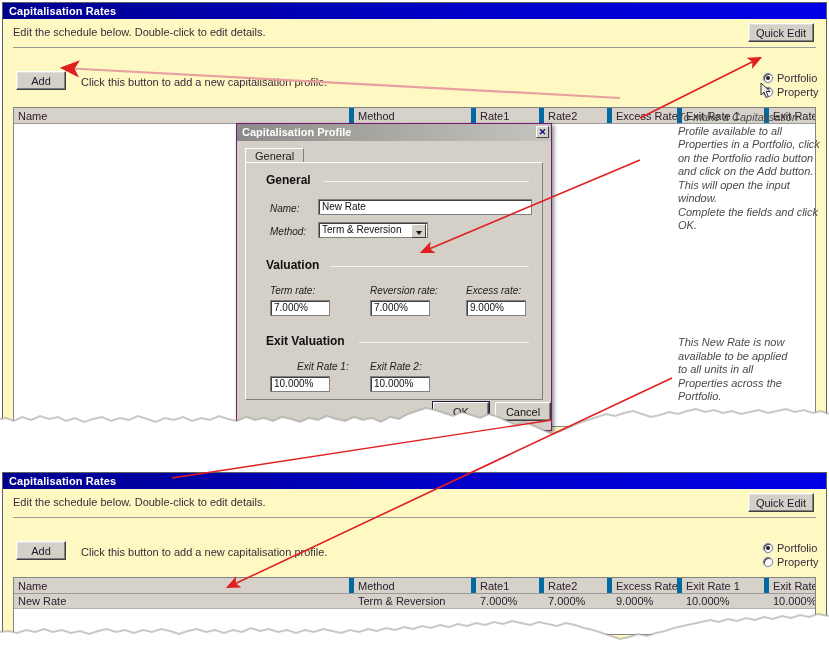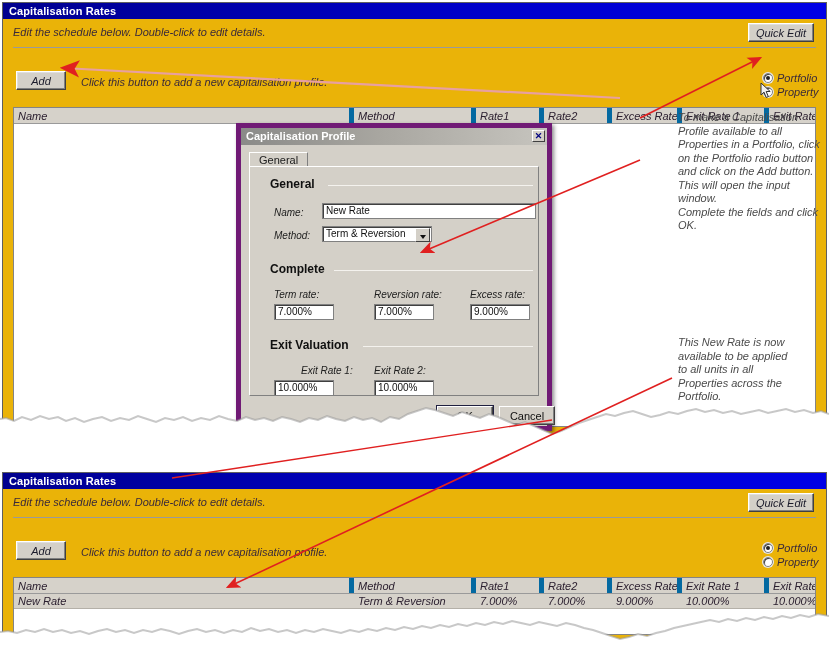--- a/index.html
+++ b/index.html
@@ -23,21 +23,21 @@
     height: 16px;
     background: linear-gradient(to right, #00008f 0%, #0000c8 55%, #0000e6 100%);
     color: #ffffff;
     font-size: 11px;
     font-weight: bold;
     line-height: 16px;
     padding-left: 6px;
     letter-spacing: 0.1px;
     white-space: nowrap;
   }
-  .win-body { position: relative; background: #eab308; font-style: italic; }
+  .win-body { position: relative; background: #fef9c3; }
 
   .instr {
     position: absolute;
     font-size: 11px;
     color: #3a2a3a;
     white-space: nowrap;
   }
   .hrule {
     position: absolute;
     height: 1px;
@@ -121,21 +121,21 @@
     padding-left: 4px;
     overflow: hidden;
     white-space: nowrap;
     flex: none;
   }
 
   
   .dialog {
     position: absolute;
     background: #d4d0c8;
-    border: 5px solid #701a75;
+    border: 1px solid #701a75;
     box-shadow: 2px 2px 4px rgba(0,0,0,0.45);
   }
   .dlg-title {
     height: 17px;
     background: linear-gradient(to right, #8a8a88 0%, #a8a6a0 45%, #c6c4be 100%);
     color: #ffffff;
     font-size: 11px;
     font-weight: bold;
     line-height: 17px;
     padding-left: 5px;
@@ -343,21 +343,21 @@
 
       <div class="fld-label" style="left:24px; top:40px;">Name:</div>
       <div class="textbox" style="left:72px; top:36px; width:214px; height:16px;">New Rate</div>
 
       <div class="fld-label" style="left:24px; top:63px;">Method:</div>
       <div class="combo" style="left:72px; top:59px; width:110px; height:16px;">
         <span>Term &amp; Reversion</span>
         <span class="combo-arrow"></span>
       </div>
 
-      <div class="grp-label" style="left:20px; top:95px;">Complete</div>
+      <div class="grp-label" style="left:20px; top:95px;">Valuation</div>
       <div class="grp-line" style="left:84px; top:103px; width:199px;"></div>
 
       <div class="fld-label" style="left:24px; top:122px;">Term rate:</div>
       <div class="textbox" style="left:24px; top:137px; width:60px; height:16px;">7.000%</div>
 
       <div class="fld-label" style="left:124px; top:122px;">Reversion rate:</div>
       <div class="textbox" style="left:124px; top:137px; width:60px; height:16px;">7.000%</div>
 
       <div class="fld-label" style="left:220px; top:122px;">Excess rate:</div>
       <div class="textbox" style="left:220px; top:137px; width:60px; height:16px;">9.000%</div>

